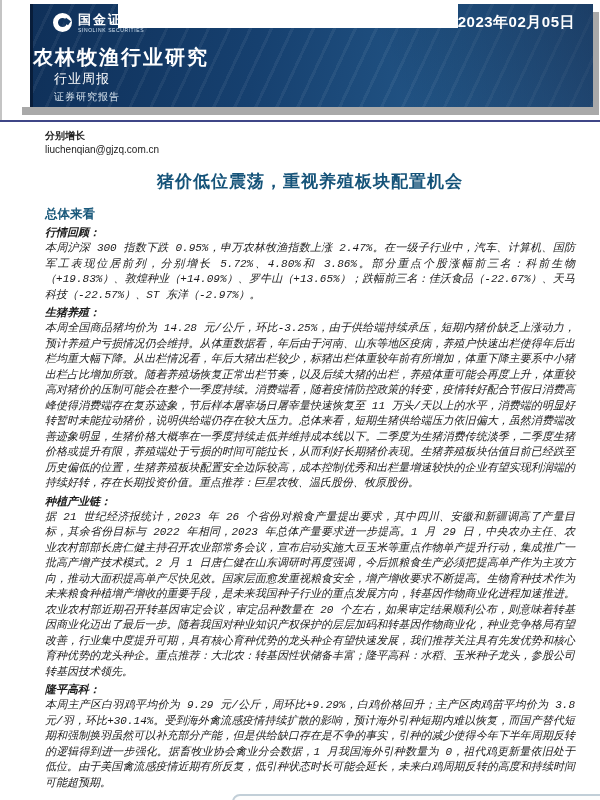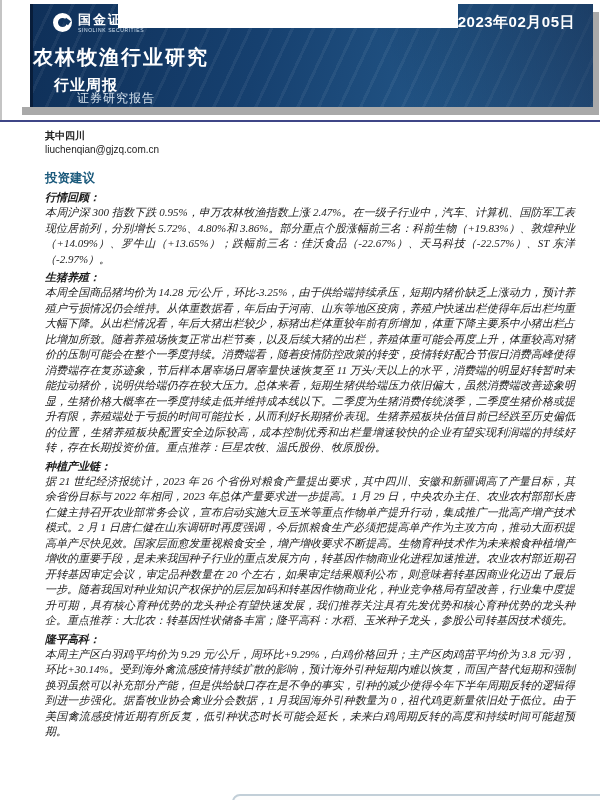--- a/index.html
+++ b/index.html
@@ -29,33 +29,33 @@
   .banner-blank{position:absolute;left:85px;top:-4px;width:340px;height:28px;background:#ffffff;z-index:4;}
   .logo{position:absolute;left:20px;top:9px;z-index:5;display:flex;align-items:flex-start;}
   .logo-icon{width:19px;height:19px;border-radius:50%;border:5px solid #ffffff;box-sizing:border-box;position:relative;background:transparent;}
   .logo-icon::after{content:"";position:absolute;right:-3px;top:1px;width:6px;height:5px;background:#10355f;transform:rotate(35deg);}
   .logo-texts{margin-left:6px;}
   .logo-cn{color:#ffffff;font-size:13px;font-weight:bold;letter-spacing:2px;line-height:14px;}
   .logo-en{color:#cfe0ef;font-size:5px;letter-spacing:0.6px;line-height:7px;}
   .banner-date{position:absolute;right:18px;top:9px;color:#ffffff;font-size:15px;font-weight:bold;z-index:5;letter-spacing:0.5px;}
   .banner-title{position:absolute;left:0;right:70px;top:40px;text-align:left;color:#ffffff;font-size:20px;font-weight:bold;letter-spacing:2px;z-index:5;}
   .banner-rating{position:absolute;right:16px;top:46px;color:#ffffff;font-size:14px;font-weight:bold;z-index:5;}
-  .banner-type{position:absolute;left:21px;top:72px;color:#ffffff;font-size:15px;font-weight:bold;letter-spacing:1px;z-index:5;}
-  .banner-tag{position:absolute;left:21px;top:86px;color:#d8e4ee;font-size:12px;letter-spacing:1px;z-index:5;margin-left:23px;}
+  .banner-type{position:absolute;left:21px;top:66px;color:#ffffff;font-size:13px;font-weight:normal;letter-spacing:1px;z-index:5;}
+  .banner-tag{position:absolute;left:21px;top:86px;color:#d8e4ee;font-size:10px;letter-spacing:1px;z-index:5;}
   .shadow-bottom{position:absolute;left:22px;top:107px;width:577px;height:8px;background:#a9a9a9;}
   .shadow-right{position:absolute;left:593px;top:12px;width:6px;height:95px;background:#a9a9a9;}
   .divider{position:absolute;left:0;top:120px;width:600px;height:2px;background:#3f4687;}
 
   
   .content{position:absolute;left:45px;top:129px;width:530px;color:#1b1b1b;}
   .analyst{font-size:10px;line-height:14px;color:#222;}
   .analyst .b{font-weight:bold;}
   .doc-title{margin-top:13px;text-align:center;font-size:17px;font-weight:bold;color:#155379;letter-spacing:1px;}
   .sec-heading{margin-top:13px;font-size:12.5px;font-weight:bold;color:#1b5a7c;}
-  .sub{font-family:Liberation Serif, serif;font-style:italic;}
+  .sub{font-family:Liberation Mono, monospace;font-style:italic;}
   .sub-label{font-size:11px;font-weight:bold;line-height:16px;margin-top:2px;}
   .sub-text{font-size:11px;line-height:15.5px;text-align:justify;}
   .footer-box{position:absolute;left:232px;top:794px;width:378px;height:16px;background:#fdfdfd;border:2px solid #c2cfd8;border-radius:8px;box-sizing:border-box;}
 </style>
 </head>
 <body>
 
 <div class="page-edge"></div>
 
 <div class="banner">
@@ -71,26 +71,27 @@
   <div class="banner-title">农林牧渔行业研究</div>
   <div class="banner-type">行业周报</div>
   <div class="banner-tag">证券研究报告</div>
 </div>
 <div class="shadow-bottom"></div>
 <div class="shadow-right"></div>
 <div class="divider"></div>
 
 <div class="content">
   <div class="analyst">
-    <div class="b">其中四川</div>
+    <div class="b">分别增长</div>
     <div>liuchenqian@gjzq.com.cn</div>
   </div>
 
+  <div class="doc-title">猪价低位震荡，重视养殖板块配置机会</div>
 
-  <div class="sec-heading">投资建议</div>
+  <div class="sec-heading">总体来看</div>
 
   <div class="sub">
     <div class="sub-label">行情回顾：</div>
     <div class="sub-text">本周沪深 300 指数下跌 0.95%，申万农林牧渔指数上涨 2.47%。在一级子行业中，汽车、计算机、国防军工表现位居前列，分别增长 5.72%、4.80%和 3.86%。部分重点个股涨幅前三名：科前生物（+19.83%）、敦煌种业（+14.09%）、罗牛山（+13.65%）；跌幅前三名：佳沃食品（-22.67%）、天马科技（-22.57%）、ST 东洋（-2.97%）。</div>
   </div>
 
   <div class="sub">
     <div class="sub-label">生猪养殖：</div>
     <div class="sub-text">本周全国商品猪均价为 14.28 元/公斤，环比-3.25%，由于供给端持续承压，短期内猪价缺乏上涨动力，预计养殖户亏损情况仍会维持。从体重数据看，年后由于河南、山东等地区疫病，养殖户快速出栏使得年后出栏均重大幅下降。从出栏情况看，年后大猪出栏较少，标猪出栏体重较年前有所增加，体重下降主要系中小猪出栏占比增加所致。随着养殖场恢复正常出栏节奏，以及后续大猪的出栏，养殖体重可能会再度上升，体重较高对猪价的压制可能会在整个一季度持续。消费端看，随着疫情防控政策的转变，疫情转好配合节假日消费高峰使得消费端存在复苏迹象，节后样本屠宰场日屠宰量快速恢复至 11 万头/天以上的水平，消费端的明显好转暂时未能拉动猪价，说明供给端仍存在较大压力。总体来看，短期生猪供给端压力依旧偏大，虽然消费端改善迹象明显，生猪价格大概率在一季度持续走低并维持成本线以下。二季度为生猪消费传统淡季，二季度生猪价格或提升有限，养殖端处于亏损的时间可能拉长，从而利好长期猪价表现。生猪养殖板块估值目前已经跌至历史偏低的位置，生猪养殖板块配置安全边际较高，成本控制优秀和出栏量增速较快的企业有望实现利润端的持续好转，存在长期投资价值。重点推荐：巨星农牧、温氏股份、牧原股份。</div>
   </div>

